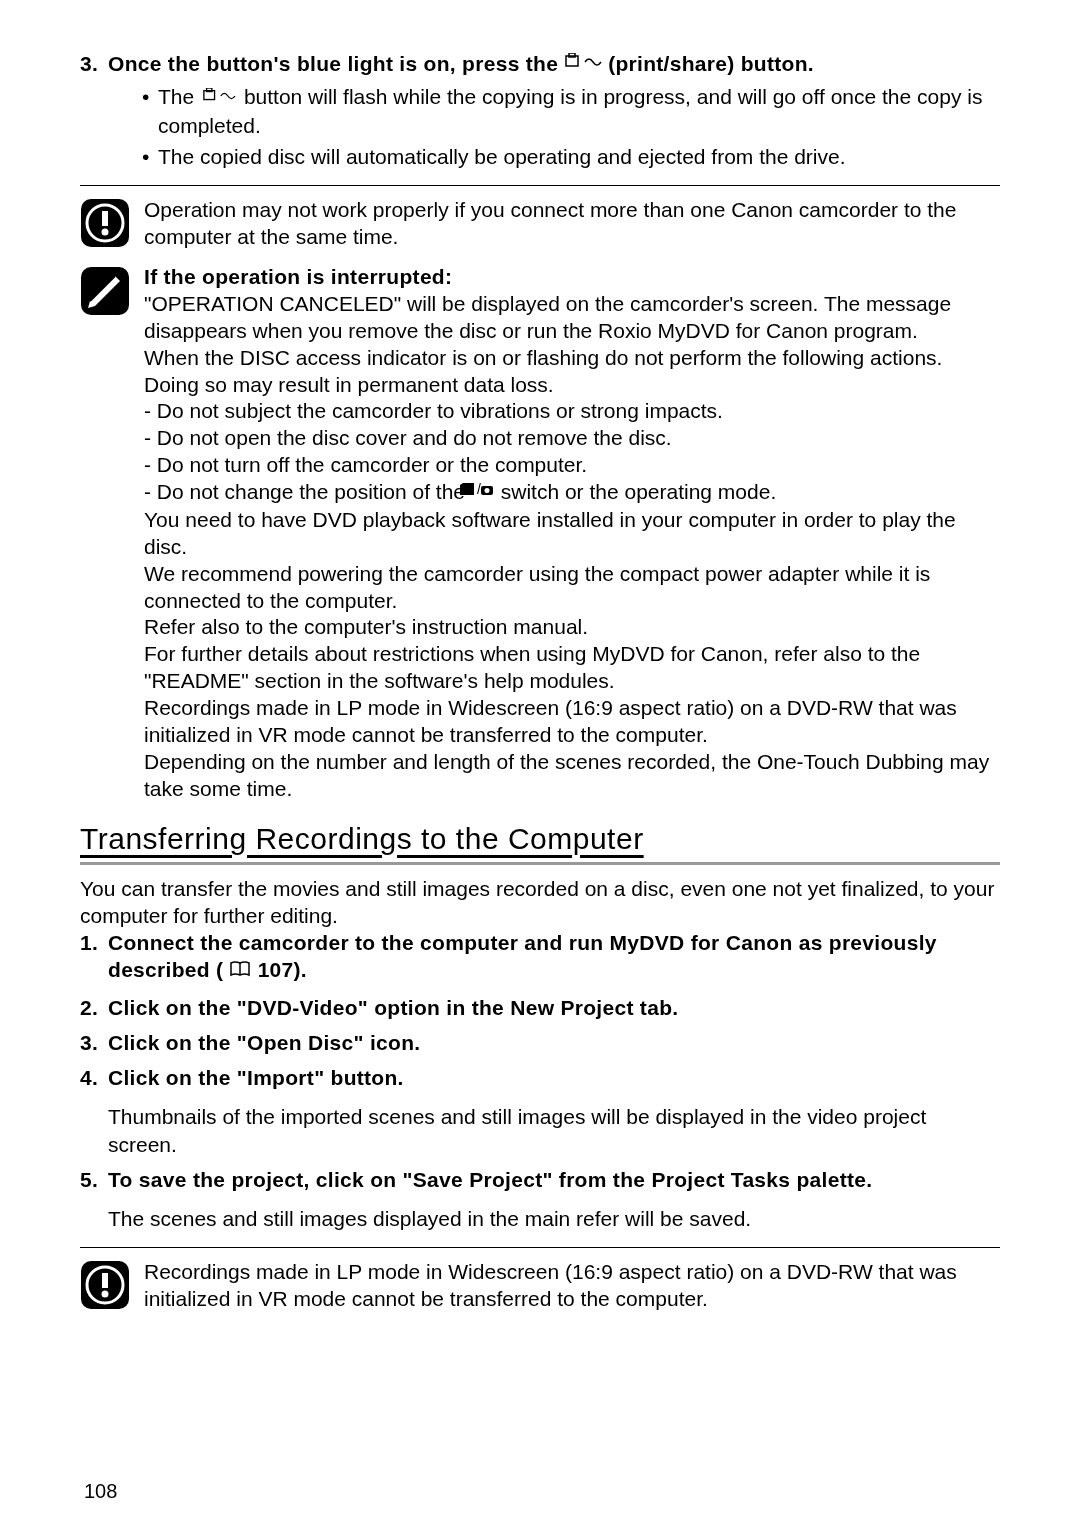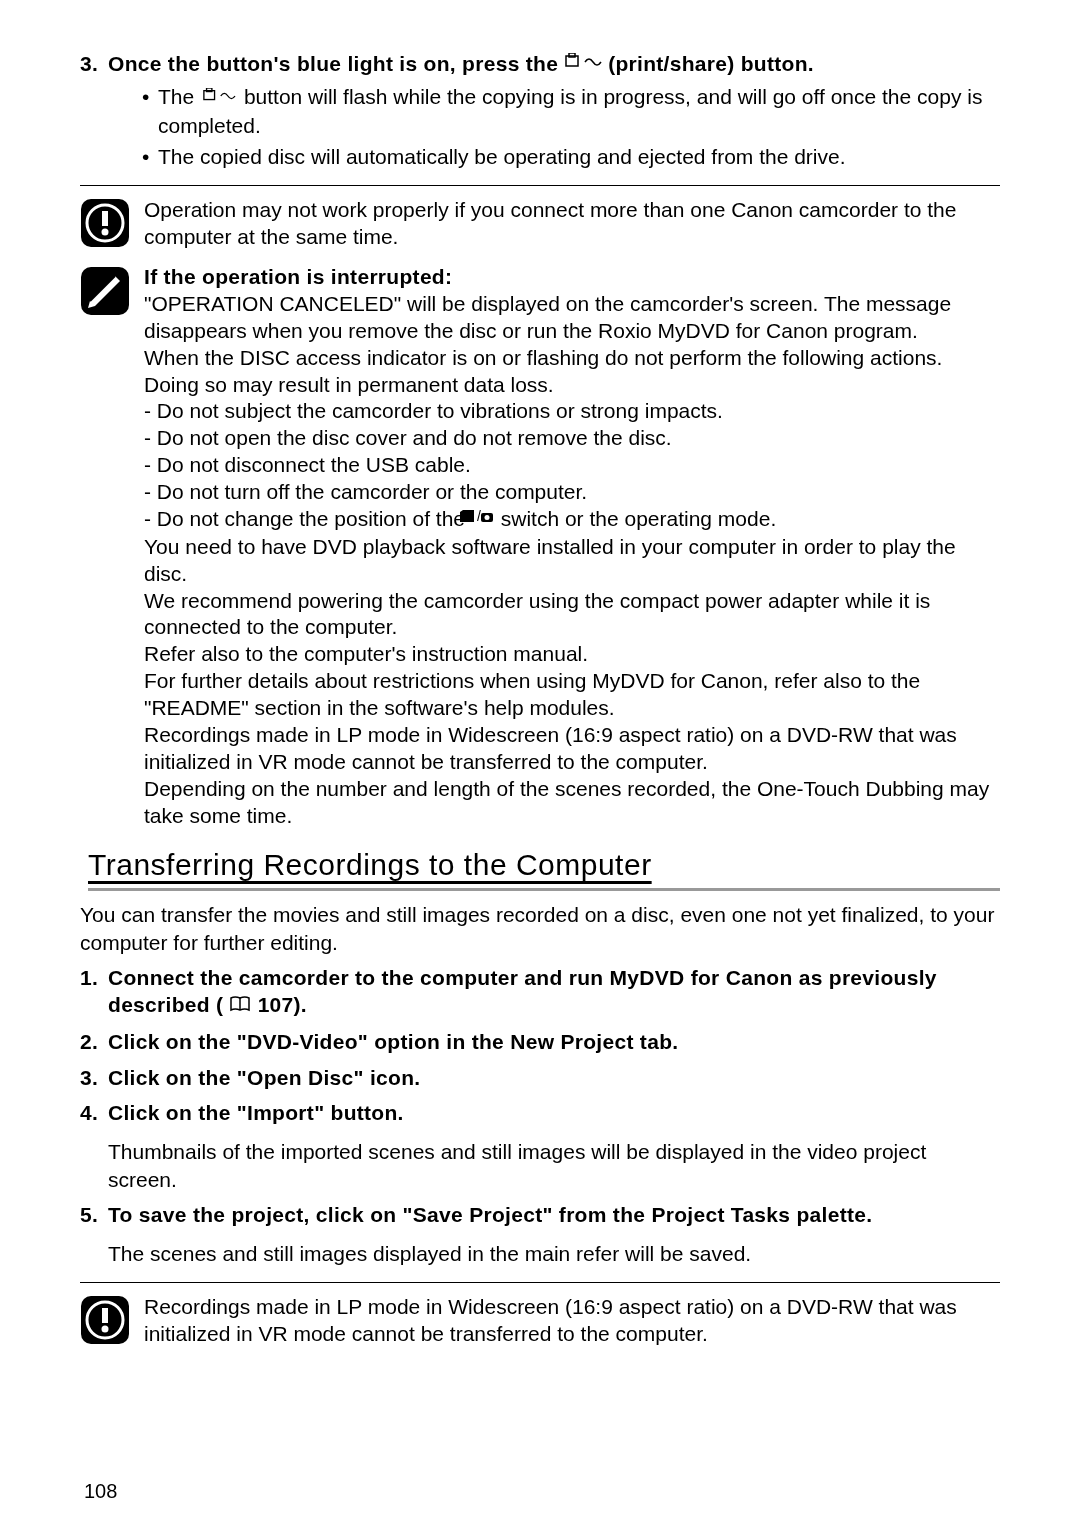--- a/index.html
+++ b/index.html
@@ -55,27 +55,27 @@
     }
     .dash-item {
       padding-left: 12px;
       text-indent: -12px;
     }
     .section-heading {
       font-size: 30px;
       font-weight: normal;
       border-bottom: 3px solid #999;
       padding-bottom: 4px;
-      margin: 16px 0 10px 8px;
+      margin: 16px 0 10px 0;
       letter-spacing: 0.5px;
       text-decoration: underline;
       text-underline-offset: 6px;
     }
     .body-text {
-      margin-bottom: 8px;
+      margin-bottom: 0;
     }
     .step-desc {
       margin-top: 12px;
       font-weight: normal;
     }
     .page-num {
       position: absolute;
       bottom: 30px;
       left: 84px;
       font-size: 20px;
@@ -149,21 +149,20 @@
         <path d="M10 35 L35 10 L40 15 L15 40 L8 42 Z" fill="#fff"></path>
         <path d="M10 35 L35 10" stroke="#000" stroke-width="2"></path>
       </svg>
   </div>
   <div class="note-text tight-line">
     <div class="if-interrupted">If the operation is interrupted:</div>
     <div>"OPERATION CANCELED" will be displayed on the camcorder's screen. The message disappears when you remove the disc or run the Roxio MyDVD for Canon program.</div>
     <div>When the DISC access indicator is on or flashing do not perform the following actions. Doing so may result in permanent data loss.</div>
     <div class="dash-item">- Do not subject the camcorder to vibrations or strong impacts.</div>
     <div class="dash-item">- Do not open the disc cover and do not remove the disc.</div>
-    <div class="dash-item">- Do not disconnect the USB cable.</div>
     <div class="dash-item">- Do not turn off the camcorder or the computer.</div>
     <div class="dash-item">
       <span>- Do not change the position of the </span>
       <span class="inline-icon">
         <svg width="36" height="16" viewBox="0 0 36 16">
             <rect x="1" y="3" width="14" height="10" fill="#000"></rect>
             <polygon points="1,3 4,1 15,1 15,3" fill="#000"></polygon>
             <text x="18" y="12" font-size="14" fill="#000">/</text>
             <rect x="22" y="4" width="12" height="9" rx="2" fill="#000"></rect>
             <circle cx="28" cy="8.5" r="2.5" fill="#fff"></circle>

